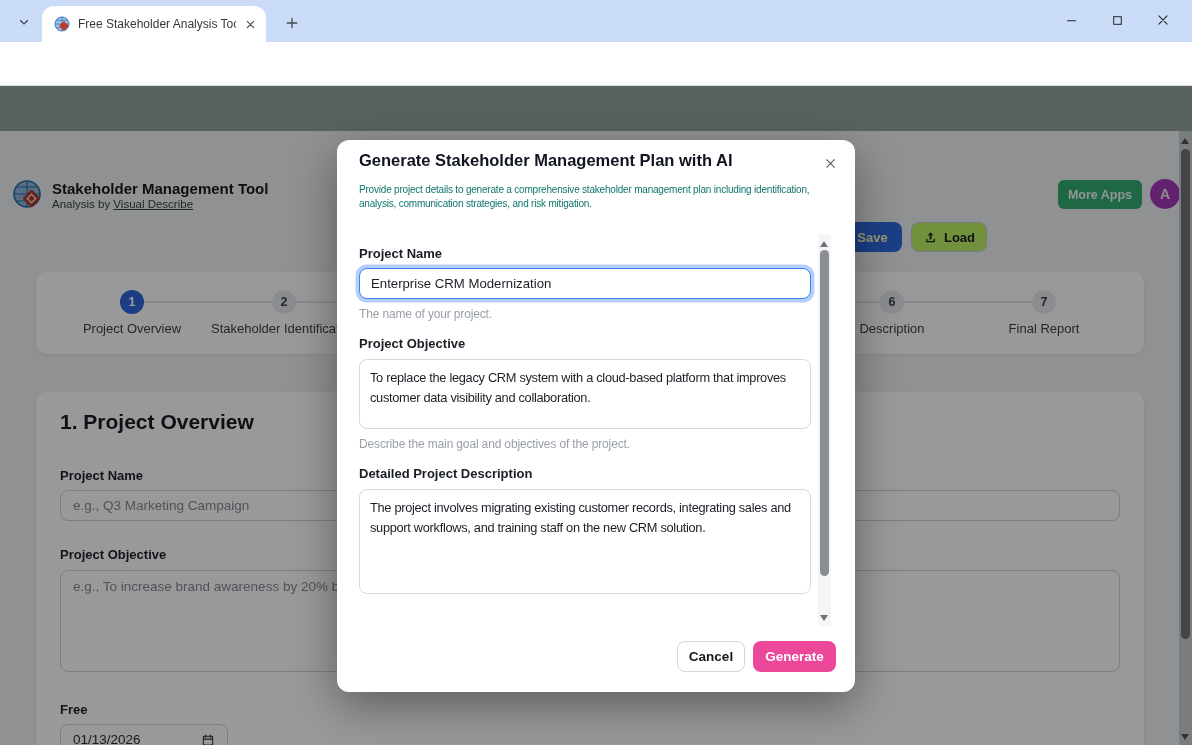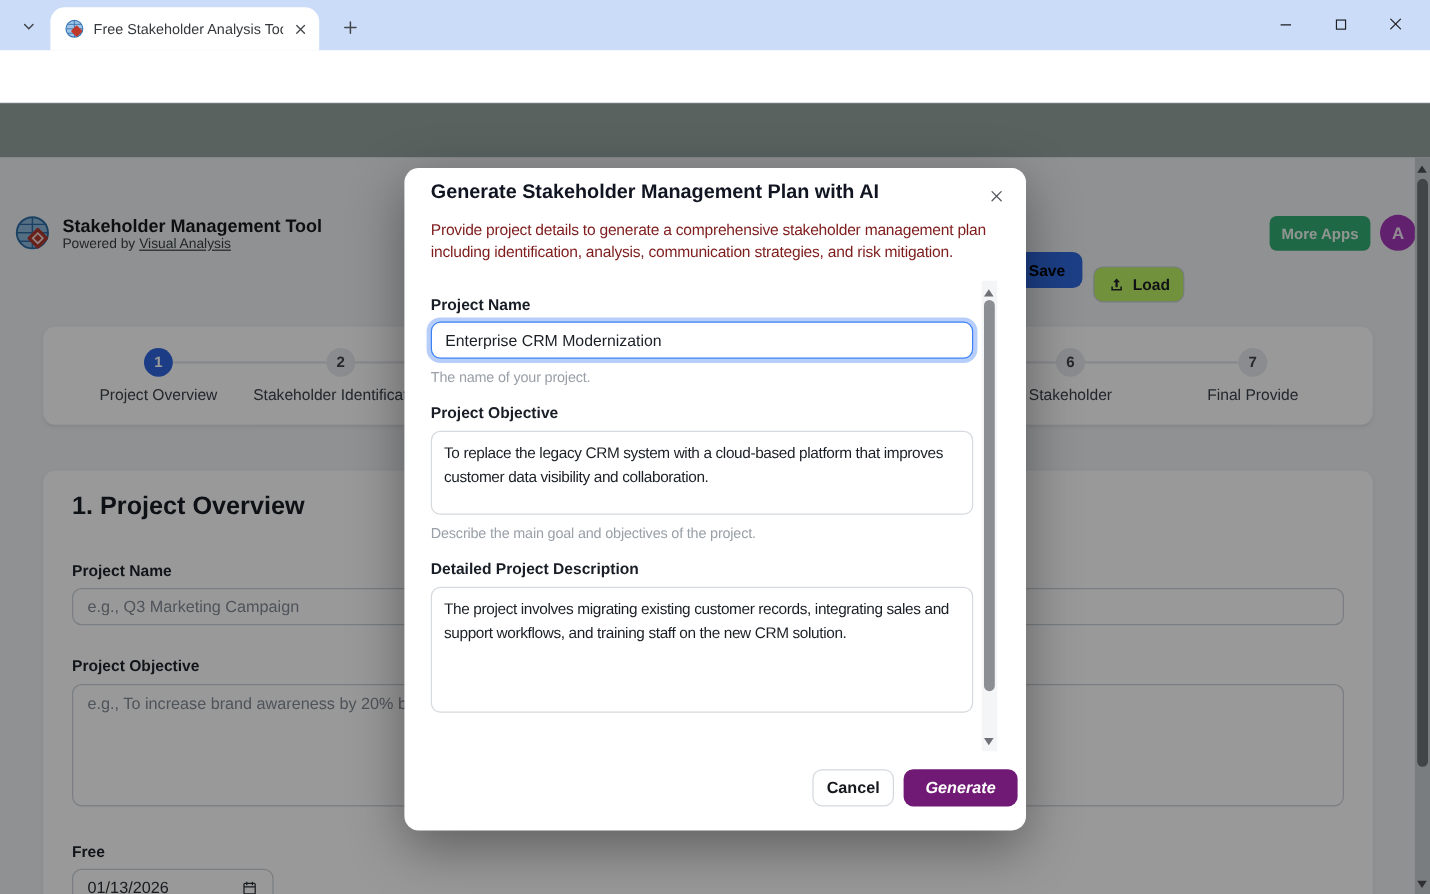--- a/index.html
+++ b/index.html
@@ -35,21 +35,21 @@
   .more-apps { position:absolute; left:1058px; top:94px; width:84px; height:29px; border-radius:6px; background:#35ad75; color:#f0f8f3; font-size:12.5px; font-weight:700; display:flex; align-items:center; justify-content:center; }
   .header-avatar { position:absolute; left:1150px; top:93px; width:30px; height:30px; border-radius:50%; background:#a438b8; color:#f3e6f5; font-weight:700; font-size:14px; display:flex; align-items:center; justify-content:center; }
 
   
   .page-scrollbar { position:absolute; left:1179px; top:131px; width:13px; height:614px; background:#ccd0d5; }
   .page-scrollbar .thumb { position:absolute; left:2px; top:18px; width:9px; height:490px; border-radius:5px; background:#6e7379; }
   .tri-up { width:0; height:0; border-left:4.5px solid transparent; border-right:4.5px solid transparent; border-bottom:6px solid #4e5257; position:absolute; left:2px; top:7px; }
   .tri-down { width:0; height:0; border-left:4.5px solid transparent; border-right:4.5px solid transparent; border-top:6px solid #4e5257; position:absolute; left:2px; bottom:5px; }
 
   .btn { display:flex; align-items:center; justify-content:center; gap:6px; border-radius:8px; font-size:13px; font-weight:700; border:none; cursor:pointer; }
-  .save-btn { position:absolute; left:843px; top:210px; width:59px; height:30px; background:#2f6ae0; color:#000000; }
+  .save-btn { position:absolute; left:843px; top:222px; width:59px; height:30px; background:#2f6ae0; color:#fef9c3; }
   .load-btn { position:absolute; left:911px; top:222px; width:76px; height:30px; background:#bef264; border:1px solid #c6ccd4; color:#1b1e23; }
   .genai-btn { position:absolute; left:997px; top:222px; width:146px; height:30px; background:#7c26dd; color:#fff; }
 
   .card { position:absolute; background:#fff; border-radius:10px; box-shadow:0 1px 3px rgba(0,0,0,.08); }
   .stepper-card { left:36px; top:272px; width:1108px; height:82px; }
   .step-line { position:absolute; left:144px; top:301px; width:888px; height:2px; background:#e3e7ed; }
   .step-circle { position:absolute; top:290px; width:24px; height:24px; border-radius:50%; background:#e7eaef; color:#3c434b; font-size:12.5px; font-weight:700; display:flex; align-items:center; justify-content:center; }
   .step-circle.active { background:#2f66e0; color:#fff; }
   .step-label { position:absolute; top:321px; width:180px; text-align:center; font-size:13px; color:#3c434b; white-space:nowrap; }
 
@@ -61,31 +61,31 @@
   .f-ta { position:absolute; border:1px solid #ccd2d9; border-radius:8px; background:#fff; font-family:"Liberation Sans",sans-serif; font-size:13.5px; color:#3a4149; padding:8px 12px; resize:none; overflow:hidden; }
   .date-box { position:absolute; left:60px; top:724px; width:168px; height:31px; border:1px solid #ccd2d9; border-radius:8px; background:#fff; display:flex; align-items:center; justify-content:space-between; padding:0 12px; font-size:13.5px; color:#2a3036; }
 
   
   .dim { position:absolute; left:0; top:86px; width:1192px; height:659px; background:rgba(0,0,0,0.40); z-index:40; }
 
   
   .modal { position:absolute; left:337px; top:140px; width:518px; height:552px; background:#fff; border-radius:12px; z-index:50; box-shadow:0 14px 45px rgba(0,0,0,.38);padding-left:36px; }
   .m-title { position:absolute; left:22px; top:11px; font-size:16.5px; font-weight:800; color:#101521; }
   .m-close { position:absolute; right:14px; top:12px; width:22px; height:22px; }
-  .m-desc { position:absolute; left:22px; top:43px; width:480px; font-size:13px; letter-spacing:-0.2px; color:#7f1d1d; line-height:1.38; }
+  .m-desc { position:absolute; left:22px; top:43px; width:480px; font-size:10px; letter-spacing:-0.2px; color:#0f766e; line-height:1.38; }
   .m-label { position:absolute; left:22px; font-size:13px; font-weight:700; color:#191e26; }
   .m-helper { position:absolute; left:22px; width:466px; font-size:12px; letter-spacing:-0.15px; color:#9aa0a8; line-height:17px; overflow:hidden; }
   .m-input { position:absolute; left:22px; width:452px; height:31px; border:1.5px solid #3b82f6; border-radius:8px; box-shadow:0 0 0 3.5px rgba(95,145,245,.45); font-family:"Liberation Sans",sans-serif; font-size:13.2px; color:#1b2026; padding:0 11px; outline:none; }
   .m-ta { position:absolute; left:22px; width:452px; border:1px solid #d6dade; border-radius:8px; font-family:"Liberation Sans",sans-serif; font-size:12.8px; letter-spacing:-0.3px; line-height:1.55; color:#1b2026; padding:8px 10px; resize:none; overflow:hidden; outline:none; }
   .m-scrollbar { position:absolute; right:24px; top:94px; width:13px; height:392px; background:#f4f5f6; }
   .m-scrollbar .thumb { position:absolute; left:2px; top:16px; width:9px; height:326px; border-radius:5px; background:#8b8f94; }
   .m-scrollbar .tri-up { border-bottom-color:#6e7176; }
   .m-scrollbar .tri-down { border-top-color:#6e7176; }
   .cancel-btn { position:absolute; left:340px; top:501px; width:68px; height:31px; background:#fff; border:1px solid #d3d8de; color:#15181d; font-size:13.5px; }
-  .generate-btn { position:absolute; left:416px; top:501px; width:95px; height:31px; background:#701a75; color:#fff; font-size:13.5px;font-style:italic; }
+  .generate-btn { position:absolute; left:416px; top:501px; width:83px; height:31px; background:#ec4899; color:#fff; font-size:13.5px; }
 </style>
 </head>
 <body>
 
 <div class="screen">
 
   <div class="tabstrip">
     <div class="tab-chevron-btn icon-btn">
       <svg width="12" height="12" viewBox="0 0 24 24">
           <path d="M5 9l7 7 7-7" fill="none" stroke="#3f4348" stroke-width="2.4" stroke-linecap="round"></path>
@@ -196,21 +196,21 @@
 
   <div class="app-header">
     <svg class="app-logo" width="32" height="32" viewBox="0 0 32 32">
       <circle cx="15" cy="15" r="13" fill="#8db8dd" stroke="#2e6da4" stroke-width="1.6"></circle>
       <path d="M2 15h26M15 2v26M4.5 8h21M4.5 22h21" stroke="#2e6da4" stroke-width="1.2" fill="none"></path>
       <rect x="13" y="13" width="13" height="13" rx="1.5" transform="rotate(45 19.5 19.5)" fill="#b03a2e"></rect>
       <rect x="16.5" y="16.5" width="6" height="6" transform="rotate(45 19.5 19.5)" fill="none" stroke="#f3d9d5" stroke-width="1.4"></rect>
     </svg>
     <div class="app-title">Stakeholder Management Tool</div>
     <div class="powered">
-      <span>Powered by </span><span class="lnk">Visual Analysis</span>
+      <span>Analysis by </span><span class="lnk">Visual Describe</span>
     </div>
     <div class="more-apps">More Apps</div>
     <div class="header-avatar">
         <span>A</span>
       </div>
   </div>
 
   <button class="btn save-btn">Save</button>
   <button class="btn load-btn">
     <svg width="15" height="15" viewBox="0 0 24 24">
@@ -220,23 +220,23 @@
     <span>Load</span>
   </button>
 
   <div class="card stepper-card">
     <div class="step-line" style="left:108px; top:29px; width:888px;"></div>
     <div class="step-circle active" style="left:84px; top:18px;">1</div>
     <div class="step-label" style="left:6px; top:49px;">Project Overview</div>
     <div class="step-circle" style="left:236px; top:18px;">2</div>
     <div class="step-label" style="left:158px; top:49px;">Stakeholder Identification</div>
     <div class="step-circle" style="left:844px; top:18px;">6</div>
-    <div class="step-label" style="left:766px; top:49px;">Stakeholder</div>
+    <div class="step-label" style="left:766px; top:49px;">Description</div>
     <div class="step-circle" style="left:996px; top:18px;">7</div>
-    <div class="step-label" style="left:918px; top:49px;">Final Provide</div>
+    <div class="step-label" style="left:918px; top:49px;">Final Report</div>
   </div>
 
   <div class="card form-card"></div>
   <div class="page-heading">1. Project Overview</div>
   <div class="f-label" style="left:60px; top:468px;">Project Name</div>
   <input class="f-input" style="left: 60px; top: 490px; width: 520px;" placeholder="e.g., Q3 Marketing Campaign">
   <input class="f-input" style="left: 620px; top: 490px; width: 500px;">
   <div class="f-label" style="left:60px; top:547px;">Project Objective</div>
   <textarea class="f-ta" style="left: 60px; top: 570px; width: 520px; height: 102px;" placeholder="e.g., To increase brand awareness by 20% by the"></textarea>
   <textarea class="f-ta" style="left: 620px; top: 570px; width: 500px; height: 102px;"></textarea>

